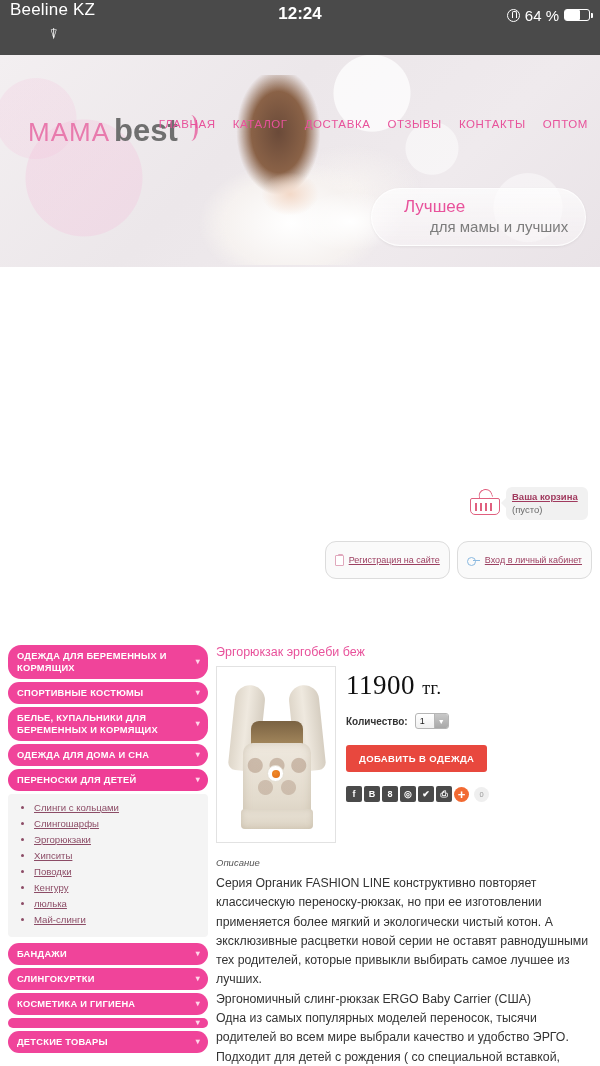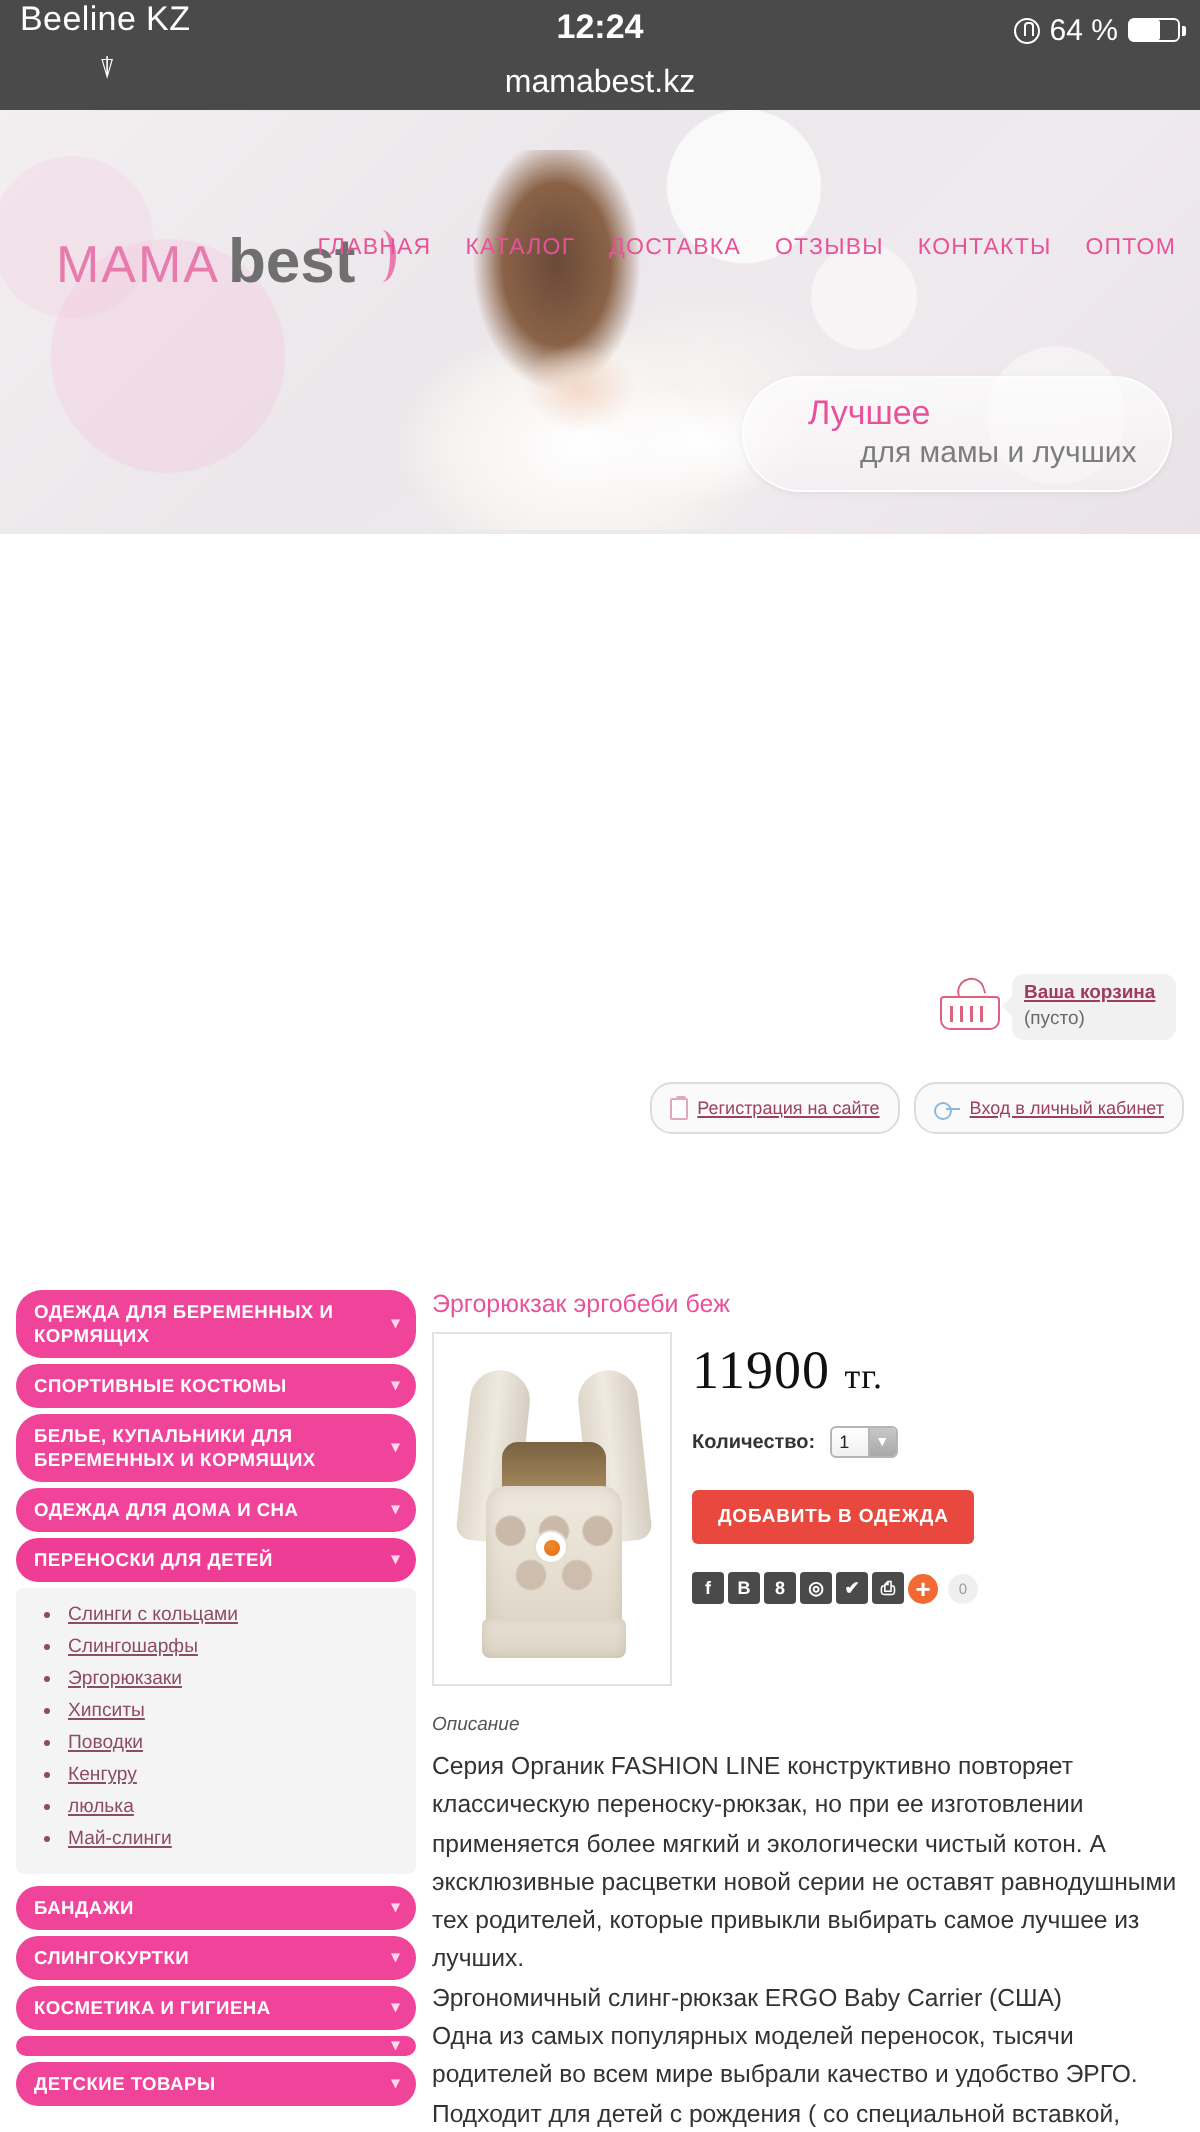--- a/index.html
+++ b/index.html
@@ -132,21 +132,21 @@
   }
   .cart-link {
     font-size: 9.5px; color: #a03a5e; text-decoration: underline; font-weight: bold;
     display: block; white-space: nowrap;
   }
   .cart-empty { font-size: 9.5px; color: #6a6a6a; display: block; margin-top: 2px; }
   .authrow {
     position: absolute; right: 8px; top: 274px; display: flex; gap: 7px;
   }
   .authbtn {
-    display: flex; align-items: center; gap: 5px; height: 26px; padding: 0 9px;
+    display: flex; align-items: center; gap: 5px; height: 38px; padding: 0 9px;
     background: #fafafa; border: 1px solid #dcdcdc; border-radius: 11px;
     font-size: 9px; color: #9c3f60; white-space: nowrap;
   }
   .authbtn .lbl { text-decoration: underline; }
   .ico-doc {
     width: 9px; height: 11px; border: 1.2px solid #e0a8bc; border-radius: 1px;
     position: relative; background: #fff; flex: none;
   }
   .ico-doc::after {
     content: ""; position: absolute; left: 2px; top: -2px; width: 5px; height: 2px;
@@ -309,21 +309,20 @@
     </div>
     <div class="sb-time">12:24</div>
     <div class="sb-right">
       <span class="lock-ico"></span>
       <span>64 %</span>
       <span class="batt">
           <i style="width:64%"></i>
         </span>
     </div>
   </div>
-  <div class="sb-url">mamabest.kz</div>
 </div>
 
 <div class="hero">
   <div class="hero-orn"></div>
   <div class="hero-figure"></div>
   <div class="hero-figure2"></div>
 
   <div class="logo">
     <span class="logo-mama">MAMA</span>
     <span class="logo-best">best</span>

